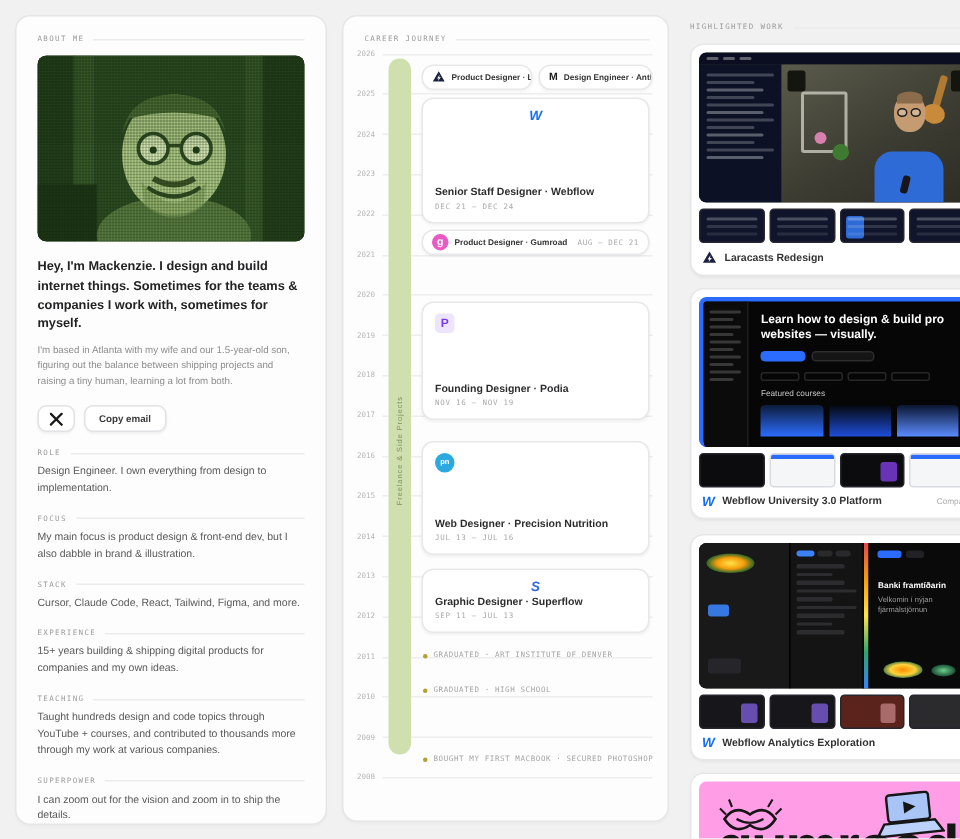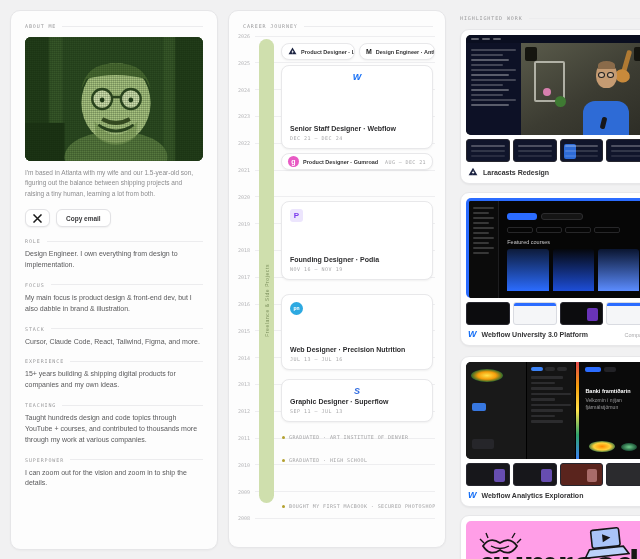--- a/index.html
+++ b/index.html
@@ -197,20 +197,21 @@
         <line x1="88" y1="60" x2="97" y2="60" stroke="#2f4a22" stroke-width="2.4"></line>
         <circle cx="78" cy="63" r="2.4" fill="#223d1a"></circle>
         <circle cx="107" cy="63" r="2.4" fill="#223d1a"></circle>
         <path d="M74 88 Q92 100 110 88" fill="none" stroke="#2f4a22" stroke-width="3"></path>
         <path d="M70 84 Q92 112 114 84 L112 100 Q92 116 72 100 Z" fill="#7fa05a" opacity=".65"></path>
         <path d="M78 82 Q92 90 106 82" fill="none" stroke="#3c5226" stroke-width="4"></path>
       </svg>
       <div class="dither"></div>
     </div>
 
+    <h1 class="heading">Hey, I'm Mackenzie. I design and build internet things. Sometimes for the teams &amp; companies I work with, sometimes for myself.</h1>
     <p class="bio">I'm based in Atlanta with my wife and our 1.5-year-old son, figuring out the balance between shipping projects and raising a tiny human, learning a lot from both.</p>
 
     <div class="btnrow">
       <button class="btn iconbtn">
         <svg width="9" height="9" viewBox="0 0 10 10">
           <path d="M0.5 0.5 L9.5 9.5 M9.5 0.5 L0.5 9.5" stroke="#1a1a1a" stroke-width="1.7"></path>
         </svg>
       </button>
       <button class="btn">Copy email</button>
     </div>
@@ -478,20 +479,21 @@
             <i></i>
             <i></i>
             <i></i>
             <i></i>
             <i></i>
             <i></i>
             <i></i>
             <i></i>
         </div>
         <div class="h2main">
+          <div class="h2head">Learn how to design &amp; build pro websites — visually.</div>
           <div class="h2pills">
               <span class="h2pill"></span>
               <span class="h2pill alt"></span>
             </div>
           <div class="h2chips">
               <span class="h2chip"></span>
               <span class="h2chip"></span>
               <span class="h2chip"></span>
               <span class="h2chip"></span>
             </div>

